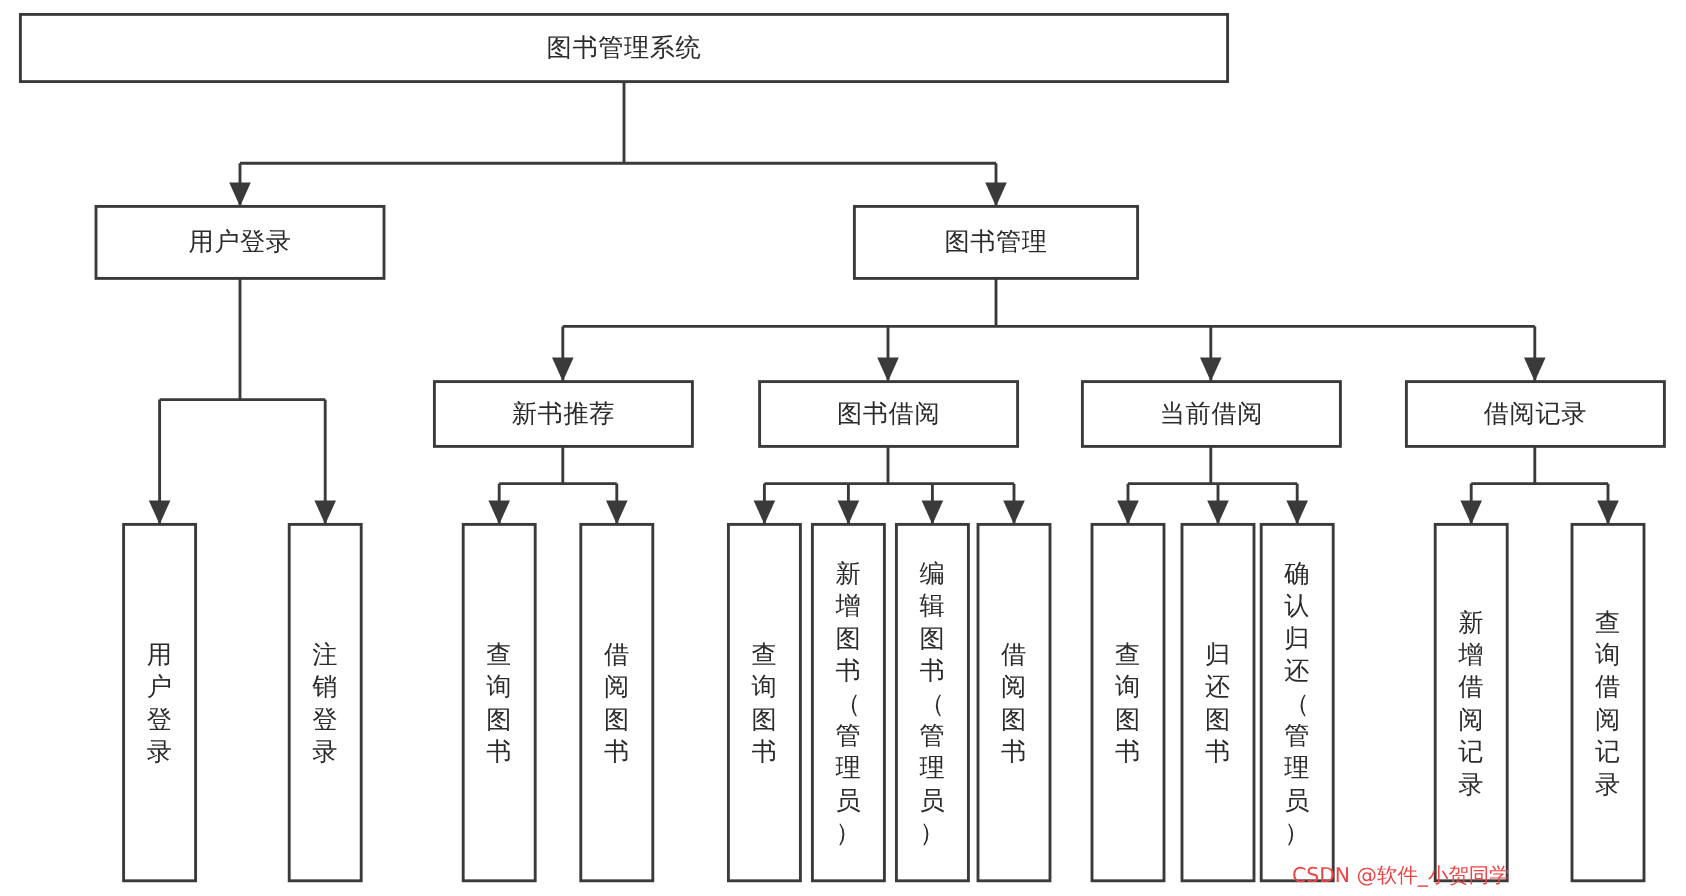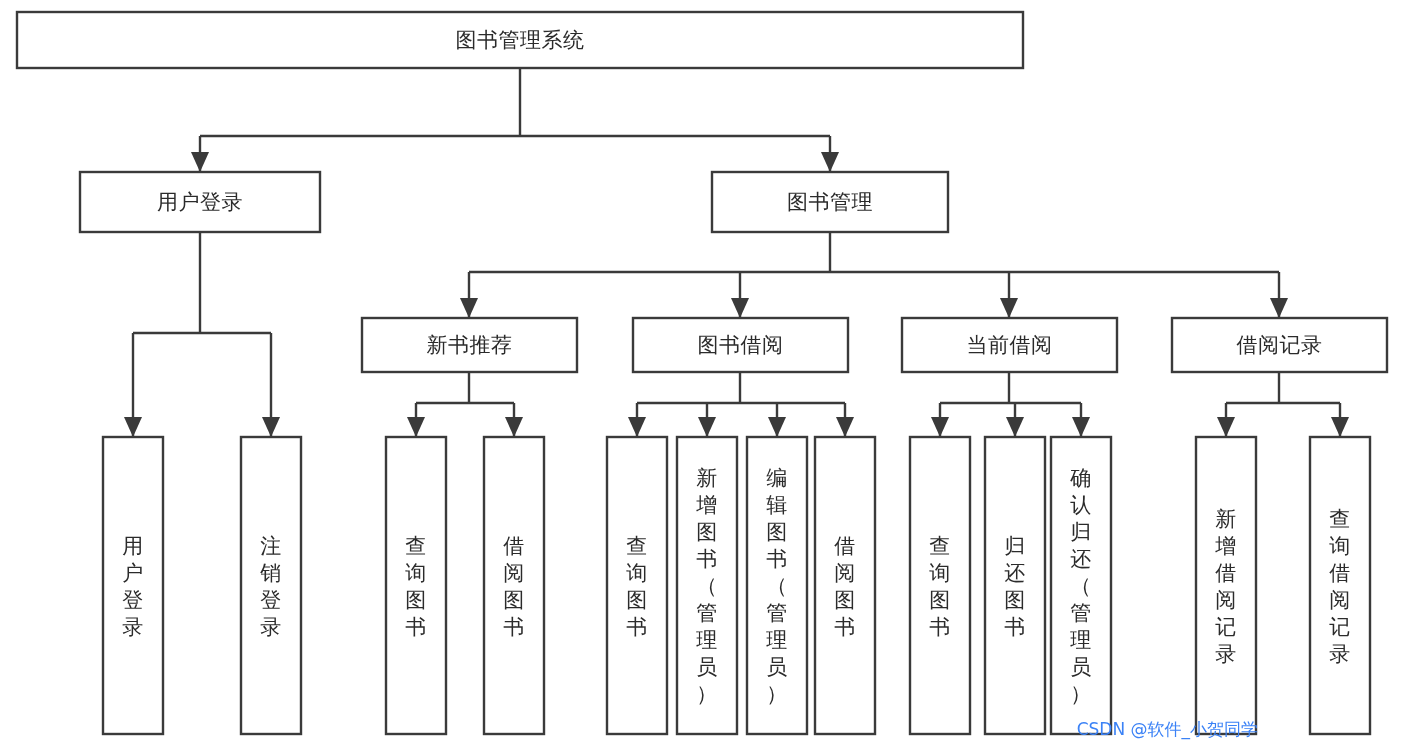--- a/index.html
+++ b/index.html
@@ -55,21 +55,21 @@
   .arrow-head {
     fill: #3a3a3a;
     stroke: none;
   }
   #watermark {
     position: absolute;
     right: 10px;
     bottom: 6px;
     font-family: "DejaVu Sans", "Liberation Sans", sans-serif;
     font-size: 17px;
-    color: #3b82f6;
+    color: #ef4444;
     white-space: nowrap;
     user-select: none;
   }
 </style>
 </head>
 <body>
 
 <div id="diagram-root">
   <svg id="tree-svg" viewBox="0 0 1405 747">
       <g>

